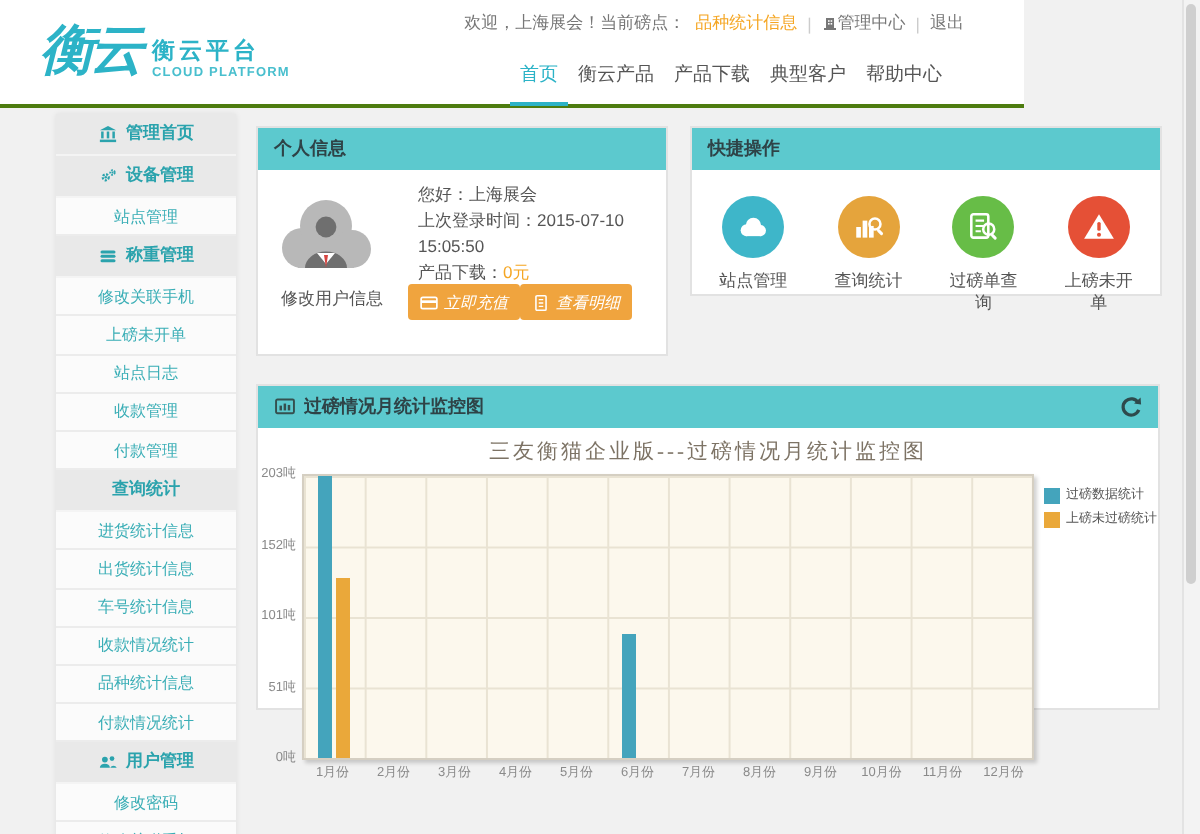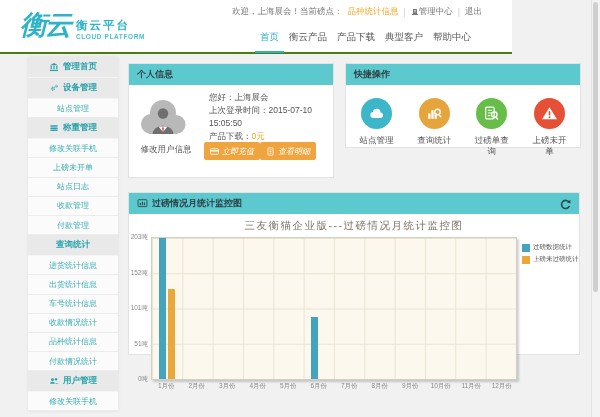--- a/index.html
+++ b/index.html
@@ -166,20 +166,21 @@
         <span style="display: flex;">
           <svg viewBox="0 0 16 16" fill="currentColor">
             <circle cx="5.5" cy="6" r="2.3"></circle>
             <path d="M1.5 12.5 a4 3.2 0 0 1 8 0 z"></path>
             <circle cx="11.2" cy="5.2" r="1.9"></circle>
             <path d="M9.8 12.5 a2.9 2.6 0 0 1 5.2 0 z"></path>
           </svg>
         </span>
         <span>用户管理</span>
       </div>
+      <div class="side-item">修改密码</div>
       <div class="side-item">修改关联手机</div>
     </div>
 
   <div class="panel" id="profile-panel">
     <div class="panel-header">
       <span>个人信息</span>
     </div>
     <div class="avatar">
       <svg viewBox="0 0 52 40">
         <g fill="#b8b8b8">

